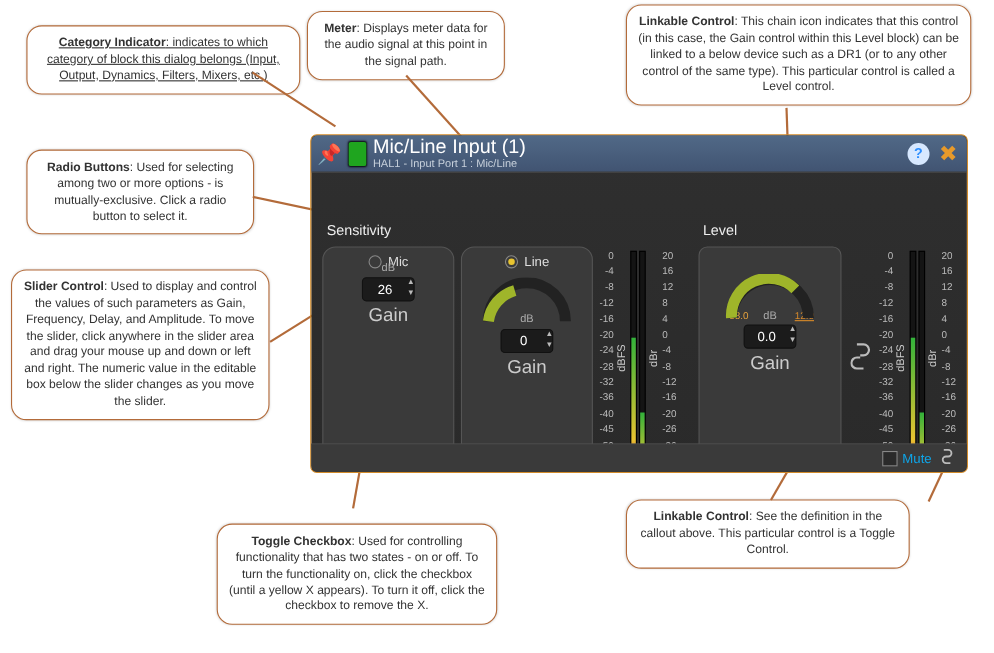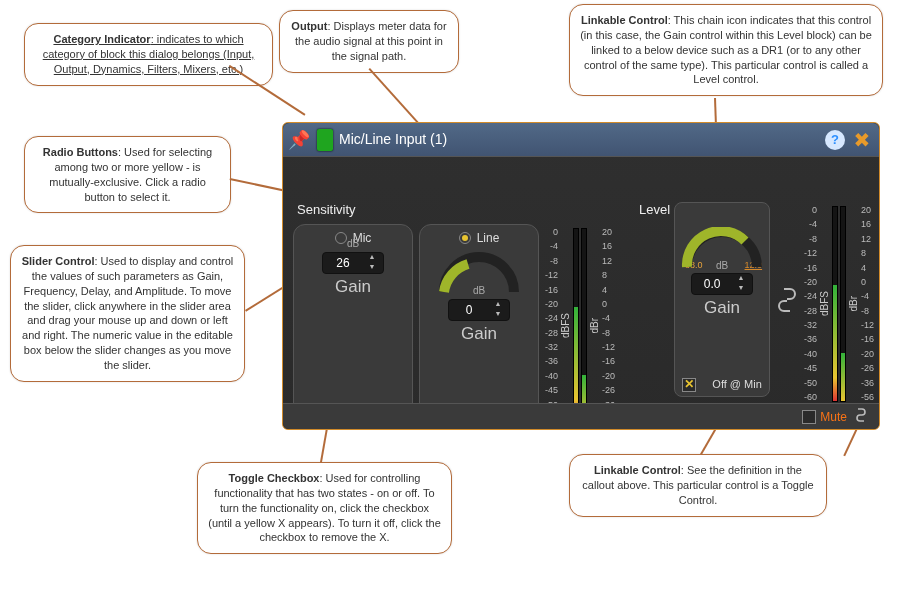--- a/index.html
+++ b/index.html
@@ -50,32 +50,32 @@
     align-items: center;
     padding: 0 6px;
     gap: 6px;
     border-bottom: 1px solid #555;
     background: linear-gradient(#516987,#415472);
     border-radius: 6px 6px 0 0;
   }
   .pin-icon { width: 22px; height: 22px; color: #d9a53a; display:flex;align-items:center;justify-content:center;font-size:18px; }
   .cat-ind { width: 16px; height: 22px; background: #1fa51f; border-radius:2px; box-shadow:0 0 2px #000; }
   .hdr-text { flex:1; line-height:1.1; }
-  .hdr-title { font-size:14px; color:#fff; }
+  .hdr-title { font-size:18px; color:#fff; }
   .hdr-sub { font-size:10px; color:#c7d0db; }
   .hdr-btn { width:22px;height:22px;display:flex;align-items:center;justify-content:center;font-size:18px;color:#fff;cursor:pointer;}
   .hdr-help { color:#2d8fff; background:#d7e8ff; border-radius:50%; width:20px;height:20px;font-weight:bold;font-size:13px;}
   .hdr-close { color:#e89a2a; font-size:20px; }
 
   .sections { display:flex; position:absolute; top:38px; bottom:28px; left:6px; right:6px;margin-top:37px; }
   .section-title {
     font-size:13px; color:#eee; margin:4px 0 4px 8px;
   }
   .sens-col { flex: 0 0 342px; display:flex; flex-direction:column; }
-  .level-col { flex:1; display:flex; }
+  .level-col { flex:1; display:flex; flex-direction:column; }
   .title-row { height:22px; }
   .sens-body, .level-body {
     flex:1; display:flex; gap:6px; padding:4px;
   }
   .block {
     background:#3a3a3a;
     border:1px solid #555;
     border-radius:8px;
     flex:1;
     display:flex;
@@ -90,21 +90,21 @@
     width:12px;height:12px;border:1px solid #888;border-radius:50%;display:inline-flex;align-items:center;justify-content:center;
   }
   .radio.selected::after{content:"";width:6px;height:6px;background:#e8c430;border-radius:50%;}
   .gauge {
     width:86px;height:44px;position:relative;overflow:hidden;
   }
   .gauge svg { width:100%; height:100%; }
   .gauge-label { font-size:9px; fill:#aaa; }
   .db-label { font-size:10px; color:#aaa; text-align:left; margin-top:-14px; }
   .spinbox {
-    display:flex; border:1px solid #111; border-radius:4px; background:#1b1b1b; width:62px;height:22px;color:#fff;align-items:center;
+    display:flex; border:1px solid #111; border-radius:4px; background:#1b1b1b; width:48px;height:22px;color:#fff;align-items:center;
   }
   .spinbox input {
     width:40px;background:none;border:none;color:#fff;text-align:center;font-size:12px;outline:none;
   }
   .spinbtns { width:18px;height:20px;display:flex;flex-direction:column;}
   .spinbtns span{flex:1;font-size:7px;text-align:center;color:#bbb;cursor:pointer;}
   .ctrl-label{font-size:17px;color:#ccc;}
   .phantom-row{display:flex;align-items:center;gap:6px;color:#ddd;font-size:11px;margin-top:auto;}
   .chk{width:14px;height:14px;border:1px solid #888;background:#2a2a2a;display:inline-block;}
   .chk.checked{background:#2a2a2a;position:relative;}
@@ -125,43 +125,43 @@
   .limit-row{display:flex;justify-content:space-between;width:80px;font-size:9px;margin-top:-14px;}
   .limit-row .neg{color:#e6a23c;} .limit-row .pos{color:#d88a2a; text-decoration:underline;}
   .link-icon{width:22px;height:40px;display:flex;align-items:center;justify-content:center;color:#bbb;align-self:center;}
   .offmin-row{display:flex;align-items:flex-start;gap:16px;color:#ddd;font-size:11px;margin-top:auto;}
 
   
   .panel-footer{
     position:absolute;bottom:0;left:0;right:0;height:26px;background:#3a3a3a;border-top:1px solid #555;
     display:flex;align-items:center;justify-content:flex-end;gap:6px;padding:0 10px;border-radius:0 0 6px 6px;
   }
-  .mute-chk{display:flex;align-items:center;gap:4px;color:#f97316;font-size:12px;}
+  .mute-chk{display:flex;align-items:center;gap:4px;color:#0ea5e9;font-size:12px;}
   .link-icon-sm{color:#bbb;font-size:14px;}
 
 </style>
 </head>
 <body>
 
 <div class="callout" style="left:24px; top:23px; width:249px;text-decoration:underline;">
   <b>Category Indicator</b><span>: indicates to which category of block this dialog belongs (Input, Output, Dynamics, Filters, Mixers, etc.)</span>
 </div>
 <div class="callout" style="left:24px; top:136px; width:207px;">
-  <b>Radio Buttons</b><span>: Used for selecting among two or more yellow - is mutually-exclusive. Click a radio button to select it.</span>
+  <b>Radio Buttons</b><span>: Used for selecting among two or more options - is mutually-exclusive. Click a radio button to select it.</span>
 </div>
 <div class="callout" style="left:10px; top:245px; width:235px;">
   <b>Slider Control</b><span>: Used to display and control the values of such parameters as Gain, Frequency, Delay, and Amplitude. To move the slider, click anywhere in the slider area and drag your mouse up and down or left and right. The numeric value in the editable box below the slider changes as you move the slider.</span>
 </div>
 <div class="callout" style="left:279px; top:10px; width:180px;">
-  <b>Output</b><span>: Displays meter data for the audio signal at this point in the signal path.</span>
+  <b>Meter</b><span>: Displays meter data for the audio signal at this point in the signal path.</span>
 </div>
 <div class="callout" style="left:569px; top:4px; width:314px;">
   <b>Linkable Control</b><span>: This chain icon indicates that this control (in this case, the Gain control within this Level block) can be linked to a below device such as a DR1 (or to any other control of the same type). This particular control is called a Level control.</span>
 </div>
-<div class="callout" style="left:197px; top:462px; width:255px;">
+<div class="callout" style="left:197px; top:476px; width:255px;">
   <b>Toggle Checkbox</b><span>: Used for controlling functionality that has two states - on or off. To turn the functionality on, click the checkbox (until a yellow X appears). To turn it off, click the checkbox to remove the X.</span>
 </div>
 <div class="callout" style="left:569px; top:454px; width:258px;">
   <b>Linkable Control</b><span>: See the definition in the callout above. This particular control is a Toggle Control.</span>
 </div>
 
 <div class="leader" style="left:230px;top:65px;width:90px;transform:rotate(33deg);"></div>
 <div class="leader" style="left:230px;top:178px;width:210px;transform:rotate(12deg);"></div>
 <div class="leader" style="left:245px;top:310px;width:100px;transform:rotate(-32deg);"></div>
 <div class="leader" style="left:370px;top:68px;width:200px;transform:rotate(48deg);"></div>
@@ -169,20 +169,21 @@
 <div class="leader" style="left:320px;top:462px;width:115px;transform:rotate(-80deg);"></div>
 <div class="leader" style="left:700px;top:454px;width:45px;transform:rotate(-60deg);"></div>
 <div class="leader" style="left:862px;top:420px;width:40px;transform:rotate(115deg);"></div>
 
 <div class="panel">
   <div class="panel-header">
     <span class="pin-icon">📌</span>
     <span class="cat-ind"></span>
     <div class="hdr-text">
       <div class="hdr-title">Mic/Line Input (1)</div>
+      <div class="hdr-sub">HAL1 - Input Port 1  :  Mic/Line</div>
     </div>
     <span class="hdr-btn hdr-help">?</span>
     <span class="hdr-btn hdr-close">✖</span>
   </div>
 
   <div class="sections">
 
     <div class="sens-col">
       <div class="title-row">
           <div class="section-title">Sensitivity</div>

